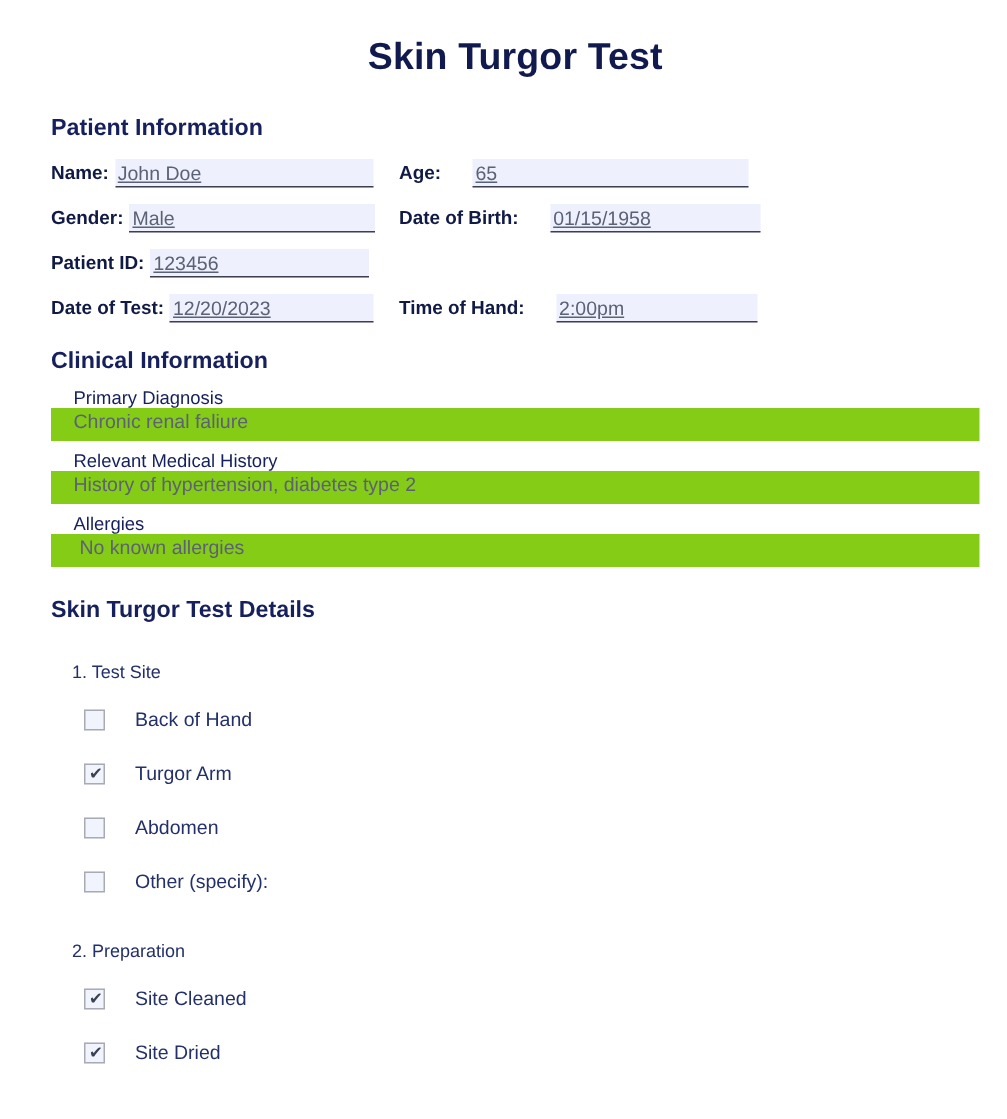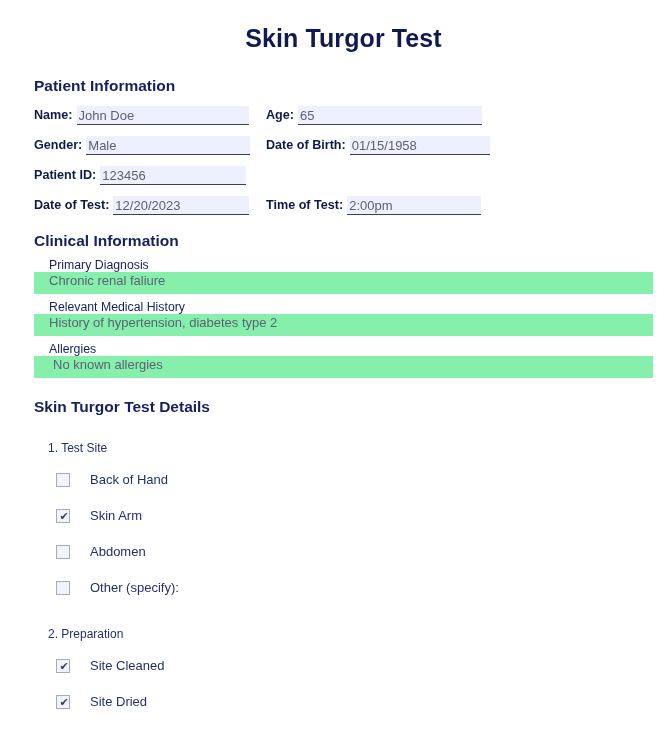--- a/index.html
+++ b/index.html
@@ -54,21 +54,21 @@
     display: flex;
     align-items: flex-end;
     margin-bottom: 9px;
     height: 21px;
   }
   .pi-cell {
     display: flex;
     align-items: flex-end;
   }
   .pi-cell.left  { width: 232px; flex: 0 0 232px; }
-  .pi-cell.right { flex: 0 0 auto; }
+  .pi-cell.right { flex: 0 0 auto; gap: 17px; }
 
   .pi-label {
     font-size: 12.6px;
     font-weight: bold;
     color: #101a45;
     white-space: nowrap;
     line-height: 18px;
     padding-bottom: 1px;
   }
   .pi-field {
@@ -79,20 +79,21 @@
     box-sizing: border-box;
     display: flex;
     align-items: center;
   }
   .pi-value {
     font-size: 13px;
     color: #5b6275;
     padding-left: 2px;
     line-height: 17px;
     white-space: nowrap;
+    text-decoration: underline;
   }
 
   .f-name  { width: 172px; }
   .f-age   { width: 184px; }
   .f-gender{ width: 164px; }
   .f-dob   { width: 140px; }
   .f-pid   { width: 146px; }
   .f-dot   { width: 136px; }
   .f-tot   { width: 134px; }
 
@@ -103,21 +104,21 @@
   .cl-row {
     margin-bottom: 6px;
   }
   .cl-label {
     font-size: 12.3px;
     color: #16205c;
     line-height: 14px;
     padding-left: 15px;
   }
   .cl-band {
-    background: #86efac;
+    background: #84cc16;
     width: 619px;
     box-sizing: border-box;
     min-height: 22px;
     padding: 0 0 4px 15px;
   }
   .cl-value {
     font-size: 13px;
     color: #5b6275;
     line-height: 17px;
   }
@@ -226,21 +227,21 @@
     </div>
 
     <div class="pi-row">
       <div class="pi-cell left">
         <span class="pi-label">Date of Test:</span>
         <span class="pi-field f-dot">
           <span class="pi-value">12/20/2023</span>
         </span>
       </div>
       <div class="pi-cell right">
-        <span class="pi-label">Time of Test:</span>
+        <span class="pi-label">Time of Hand:</span>
         <span class="pi-field f-tot">
           <span class="pi-value">2:00pm</span>
         </span>
       </div>
     </div>
 
   </div>
 
   <h2 class="section-heading sh-clinical">Clinical Information</h2>
 
@@ -279,21 +280,21 @@
 
       <div class="opt-row">
         <span class="cbox"></span>
         <span class="opt-label">Back of Hand</span>
       </div>
 
       <div class="opt-row">
         <span class="cbox">
           <span class="tick">✔</span>
         </span>
-        <span class="opt-label">Skin Arm</span>
+        <span class="opt-label">Turgor Arm</span>
       </div>
 
       <div class="opt-row">
         <span class="cbox"></span>
         <span class="opt-label">Abdomen</span>
       </div>
 
       <div class="opt-row">
         <span class="cbox"></span>
         <span class="opt-label">Other (specify):</span>

